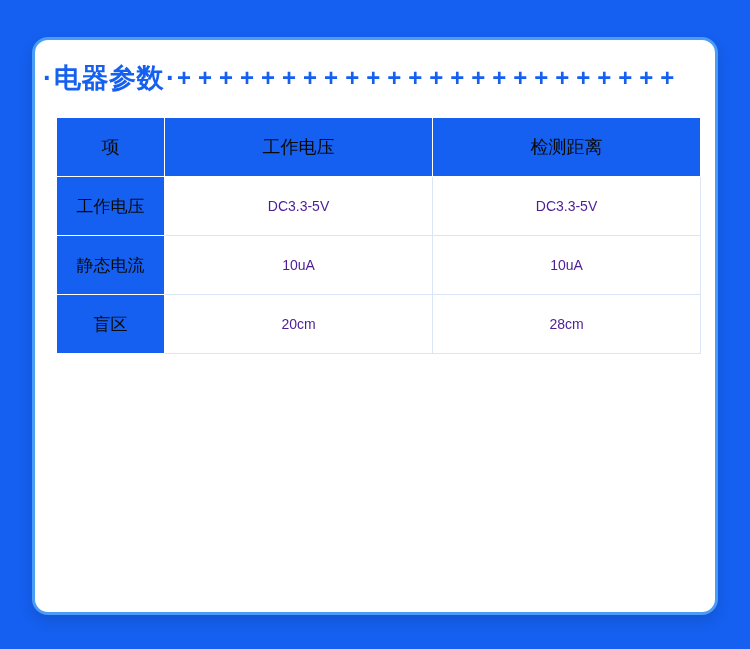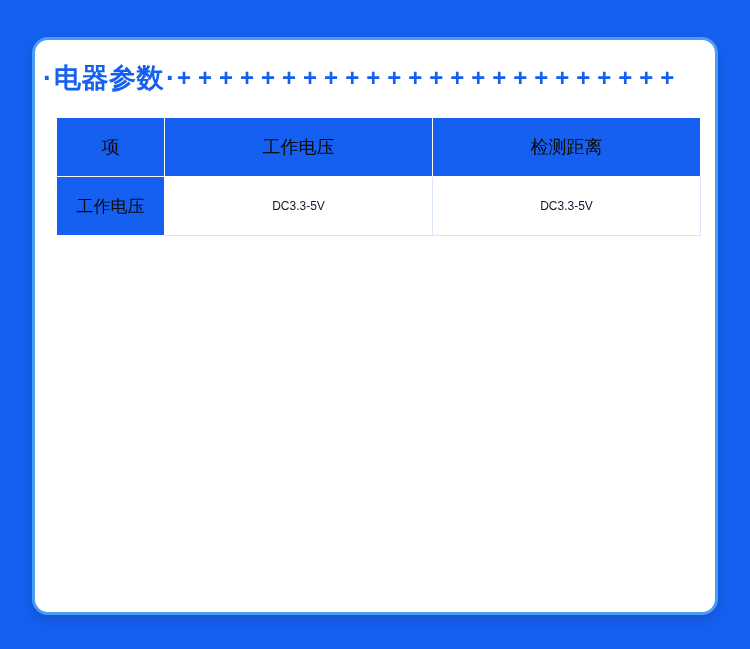--- a/index.html
+++ b/index.html
@@ -76,22 +76,22 @@
     top: 77px;
     width: 644px;
     border-collapse: collapse;
     table-layout: fixed;
   }
   .spec-table td {
     height: 58px;
     border: 1px solid #dbe5f8;
     text-align: center;
     vertical-align: middle;
-    font-size: 12px;
-    color: #0f172a;
+    font-size: 14px;
+    color: #4c1d95;
     padding: 0 4px;
   }
   .spec-table tr.header-row td {
     background: #1560f0;
     color: #0a0a0a;
     font-size: 18px;
     border-color: #ffffff;
   }
   .spec-table td.label-cell {
     background: #1560f0;
@@ -149,16 +149,26 @@
       <tr class="header-row">
         <td>项</td>
         <td>工作电压</td>
         <td>检测距离</td>
       </tr>
     <tr>
           <td class="label-cell">工作电压</td>
           <td>DC3.3-5V</td>
           <td>DC3.3-5V</td>
         </tr>
+        <tr>
+          <td class="label-cell">静态电流</td>
+          <td>10uA</td>
+          <td>10uA</td>
+        </tr>
+        <tr>
+          <td class="label-cell">盲区</td>
+          <td>20cm</td>
+          <td>28cm</td>
+        </tr>
       </tbody>
   </table>
 
 </div>
 
 </body></html>

